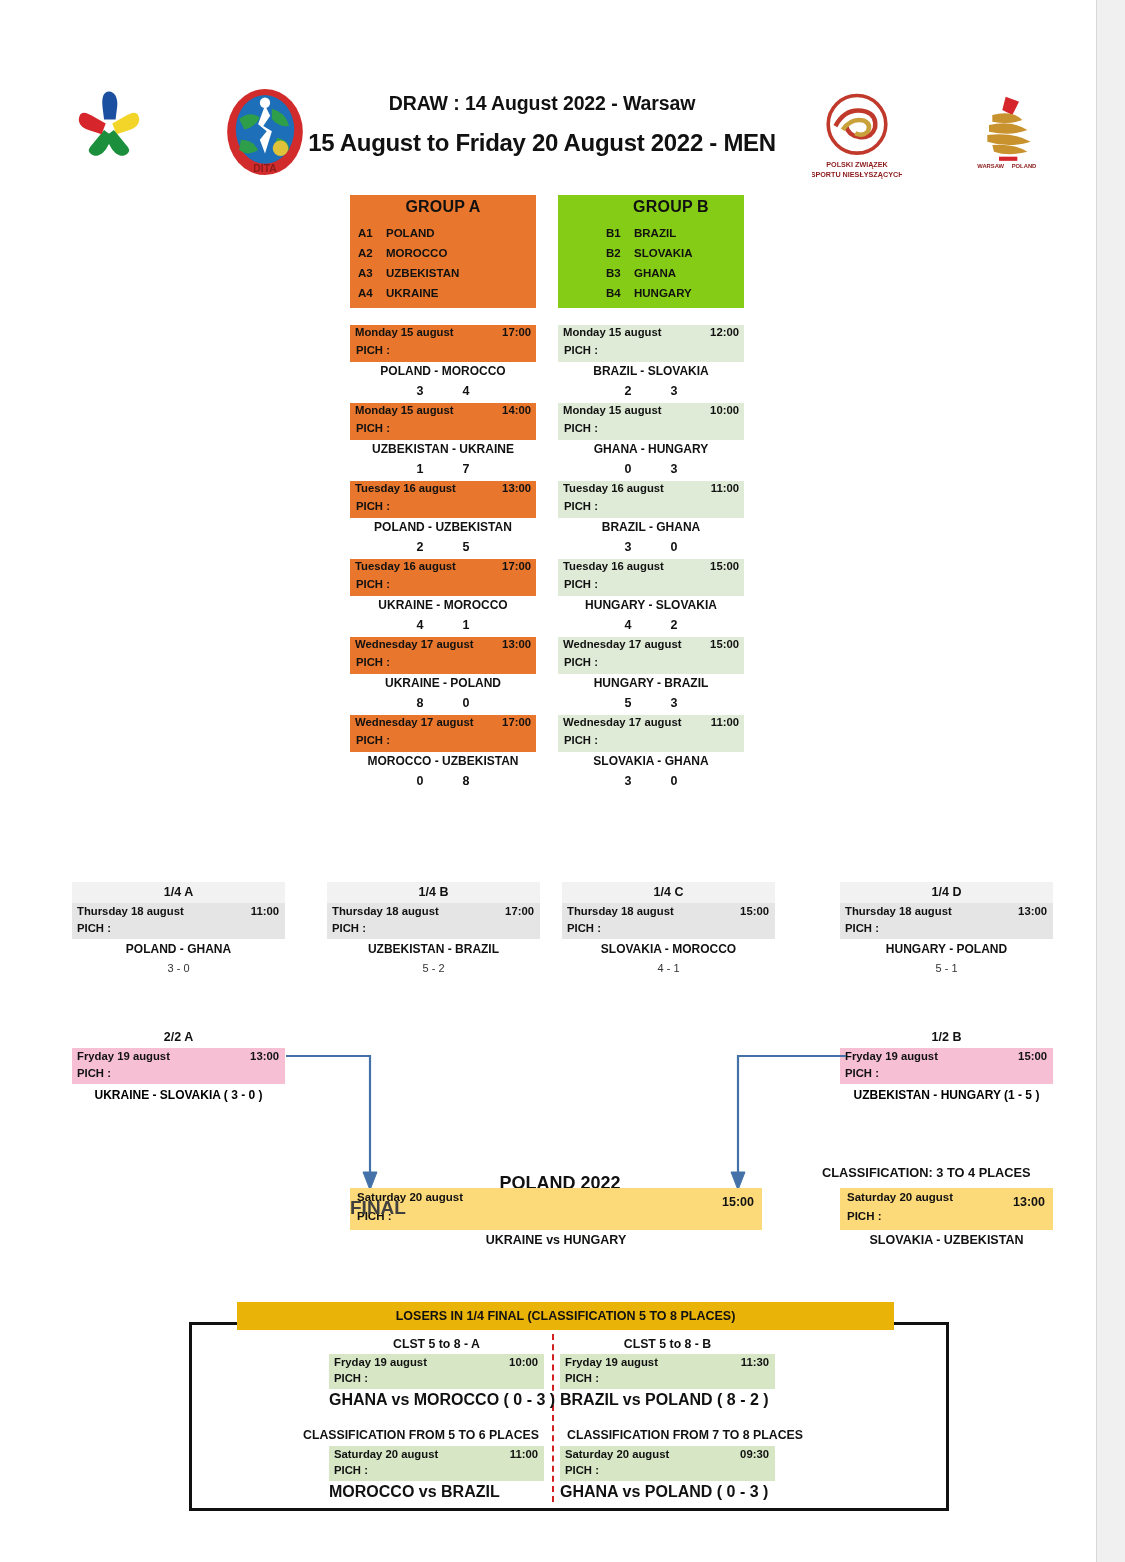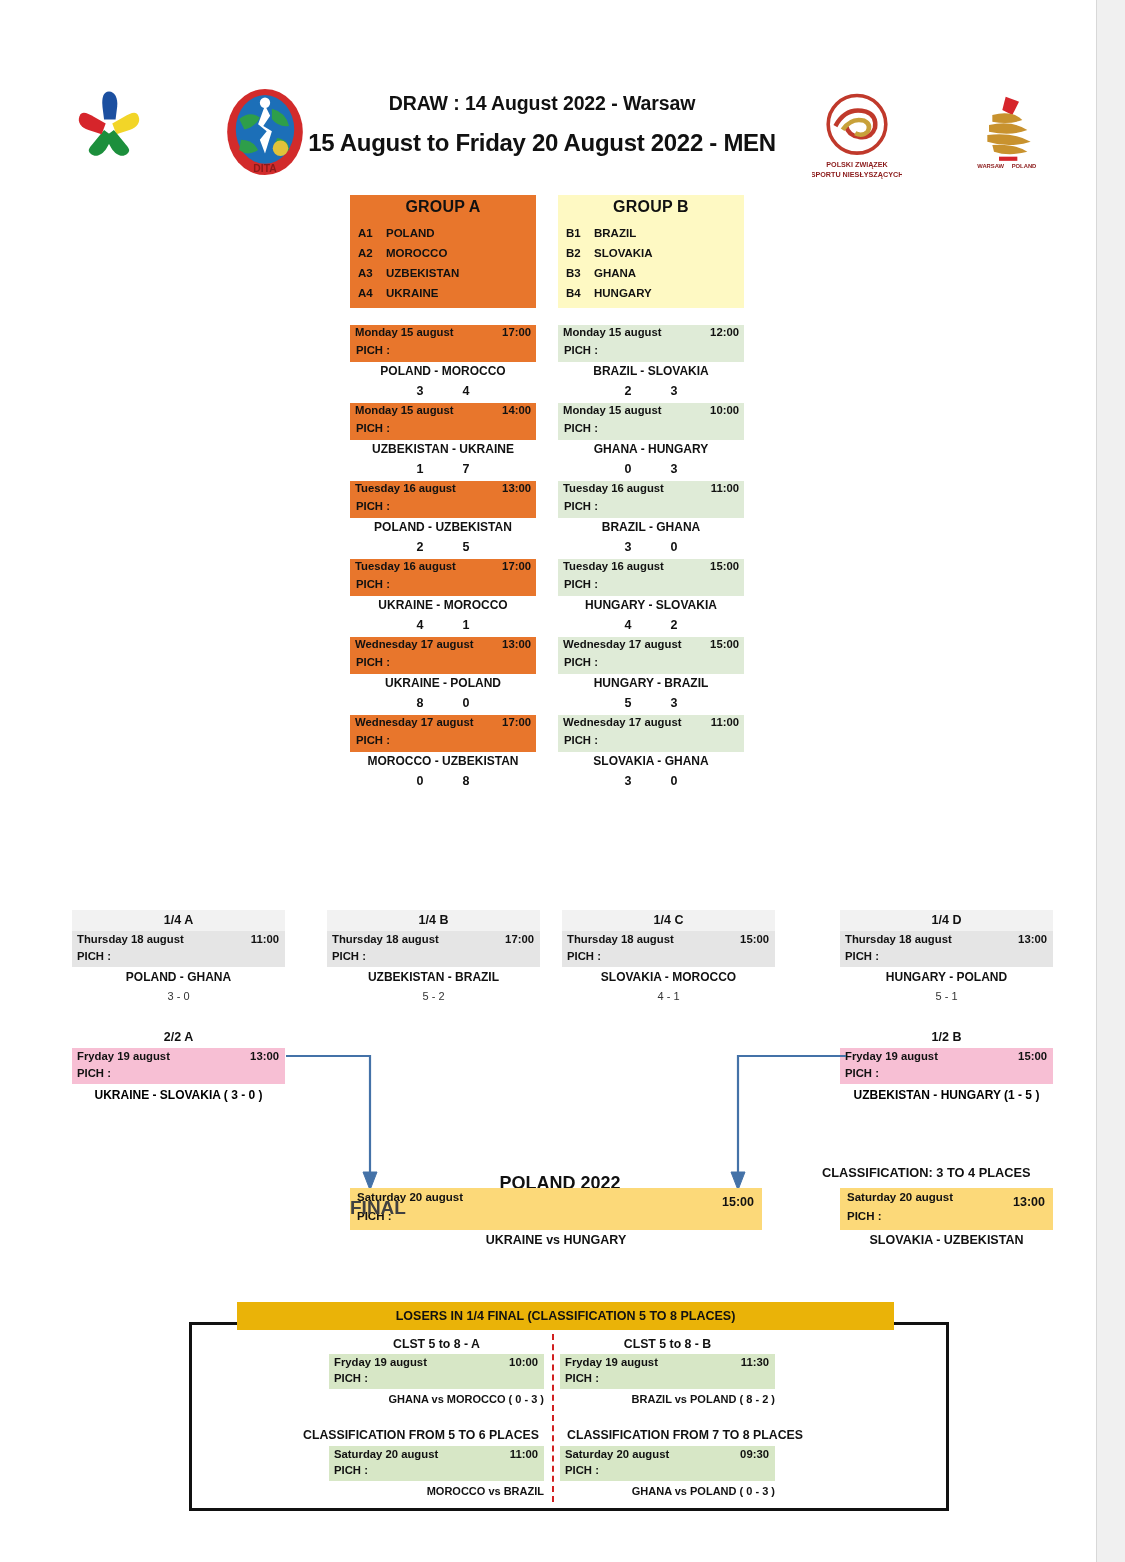--- a/index.html
+++ b/index.html
@@ -46,21 +46,21 @@
   .grp-title{
     height:24px;line-height:24px;text-align:center;
     font-size:16px;font-weight:bold;color:#111;letter-spacing:0.2px;
   }
   .grp-teams{padding:4px 0 5px 0;}
   .grp-row{height:20px;line-height:20px;font-size:11.5px;font-weight:bold;color:#111;}
   .grp-row .code{display:inline-block;width:36px;padding-left:8px;box-sizing:border-box;}
   .grp-row .nm{display:inline-block;}
 
   .grp.a .grp-title,.grp.a .grp-teams{background:#E8762C;}
-  .grp.b .grp-title,.grp.b .grp-teams{background:#fef9c3;}
+  .grp.b .grp-title,.grp.b .grp-teams{background:#84cc16;padding-left:40px;}
 
   
   .mlist{position:absolute;width:186px;top:130px;}
   .mlist.a{left:350px;}
   .mlist.b{left:558px;}
   .match{margin-bottom:0;}
   .m-band{height:37px;position:relative;}
   .m-date{
     position:absolute;left:5px;top:1px;font-size:11.3px;font-weight:bold;color:#111;
     white-space:nowrap;
@@ -75,21 +75,21 @@
   }
   .m-score{
     height:22px;line-height:20px;background:#fff;text-align:center;
     font-size:12.5px;font-weight:bold;color:#111;
   }
   .m-score .s{display:inline-block;width:46px;}
   .a .m-band{background:#E8762C;}
   .b .m-band{background:#DFEBD7;}
 
   
-  .qf-row{position:absolute;top:910px;left:0;width:1096px;height:105px;}
+  .qf-row{position:absolute;top:882px;left:0;width:1096px;height:105px;}
   .qf{position:absolute;width:213px;}
   .qf-label{
     height:21px;line-height:21px;text-align:center;
     font-size:12.5px;font-weight:bold;color:#111;background:#F2F2F2;
   }
   .qf-band{background:#e5e5e5;height:36px;position:relative;}
   .qf-date{position:absolute;left:5px;top:2px;font-size:11.3px;font-weight:bold;color:#111;}
   .qf-time{position:absolute;right:6px;top:2px;font-size:11.3px;font-weight:bold;color:#111;}
   .qf-pitch{position:absolute;left:5px;top:19px;font-size:11.3px;font-weight:bold;color:#111;}
   .qf-teams{
@@ -138,21 +138,21 @@
   .dashdiv{
     position:absolute;left:552px;top:1334px;width:0;height:168px;
     border-left:2px dashed #D02020;
   }
   .cl{position:absolute;width:215px;}
   .cl-label{text-align:center;font-size:12.3px;font-weight:bold;color:#111;height:20px;line-height:20px;white-space:nowrap;}
   .cl-band{background:#D7E7C6;height:35px;position:relative;}
   .cl-date{position:absolute;left:5px;top:2px;font-size:11.3px;font-weight:bold;color:#111;}
   .cl-time{position:absolute;right:6px;top:2px;font-size:11.3px;font-weight:bold;color:#111;}
   .cl-pitch{position:absolute;left:5px;top:18px;font-size:11.3px;font-weight:bold;color:#111;}
-  .cl-res{text-align:right;font-size:11px;font-weight:bold;color:#111;height:20px;line-height:21px;white-space:nowrap;}
+  .cl-res{text-align:left;font-size:16px;font-weight:bold;color:#111;height:20px;line-height:21px;white-space:nowrap;}
   .cl-wide{position:absolute;font-size:12.3px;font-weight:bold;color:#111;white-space:nowrap;text-align:center;}
 </style>
 </head>
 <body>
 
 <div class="page">
 
   <div class="header"></div>
 
   <div class="logo logo-deaflympics">

